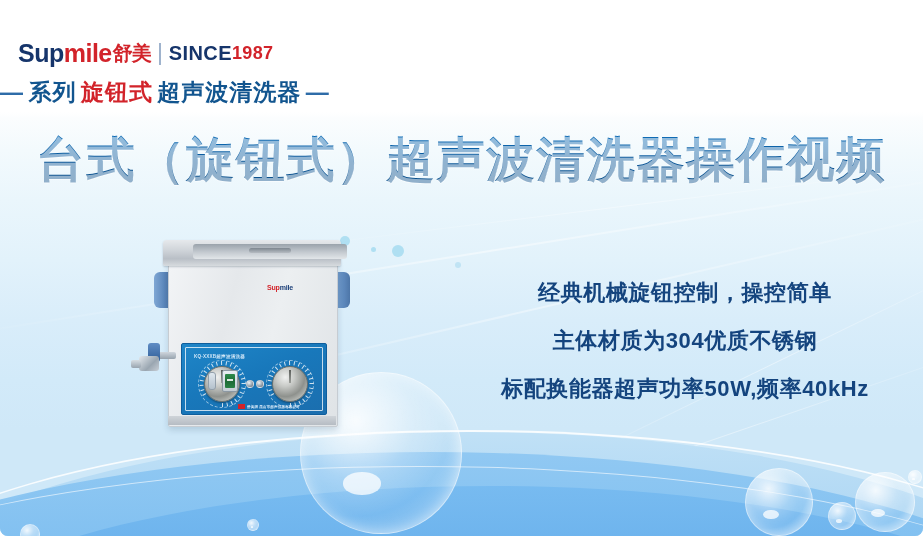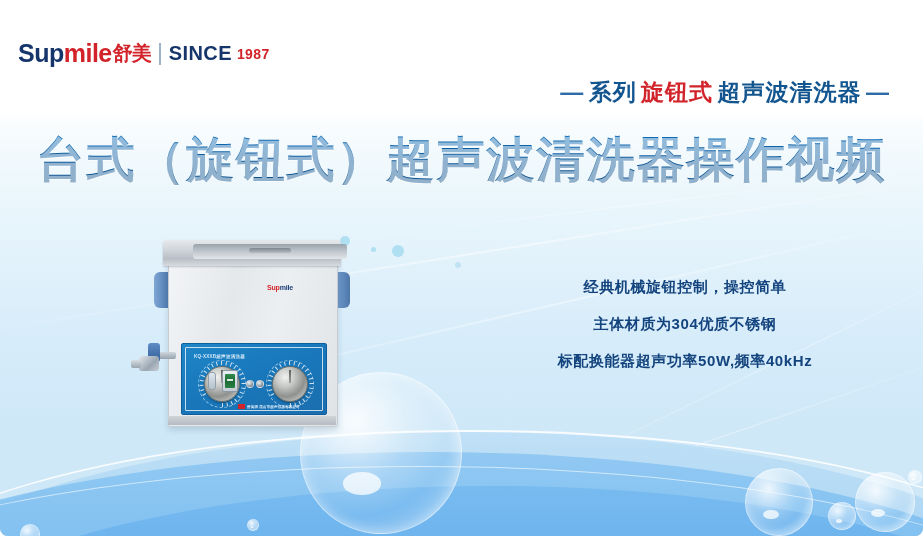--- a/index.html
+++ b/index.html
@@ -59,43 +59,43 @@
   .sp3{width:12px;height:12px;left:392px;top:245px;}
   .sp4{width:6px;height:6px;left:455px;top:262px;background:rgba(140,205,235,.38);}
 
   
   #logo{position:absolute;left:18px;top:39px;display:flex;align-items:center;white-space:nowrap;}
   .lg-sup{font-size:25px;font-weight:700;color:#16356b;letter-spacing:-.5px;}
   .lg-mile{font-size:25px;font-weight:700;color:#d2232a;letter-spacing:-.5px;}
   .lg-cn{font-size:20px;font-weight:700;color:#d2232a;margin-left:1px;letter-spacing:-1px;}
   .lg-div{width:2px;height:22px;background:#9fb3cd;margin:0 8px;}
   .lg-since{font-size:20px;font-weight:700;color:#16356b;letter-spacing:.4px;}
-  .lg-year{font-size:14px;font-weight:700;color:#d2232a;letter-spacing:.4px;margin-left:5px;}
-
-  
-  #subtitle{position:absolute;top:77px;left:0;width:890px;text-align:right;white-space:nowrap;}
+  .lg-year{font-size:18px;font-weight:700;color:#d2232a;letter-spacing:.4px;}
+
+  
+  #subtitle{position:absolute;top:77px;left:0;width:890px;text-align:left;white-space:nowrap;}
   #subtitle span{font-size:23px;font-weight:700;letter-spacing:1px;}
   .st-dash{color:#2e6ca8;font-weight:400;font-size:22px;}
   .st-blue{color:#12558f;}
   .st-red{color:#d2232a;}
 
   
   #title{position:absolute;top:128px;left:0;width:923px;text-align:center;white-space:nowrap;
     font-size:48px;font-weight:700;letter-spacing:2px;
     color:#0b5a9e;
     background:linear-gradient(to bottom,#1173bf 0%,#0a5596 55%,#0d4e86 100%);
     -webkit-background-clip:text;background-clip:text;-webkit-text-fill-color:transparent;
     text-shadow:0 1px 0 rgba(255,255,255,.55);}
 
   
   #right-col{position:absolute;left:470px;top:248px;width:430px;text-align:center;}
   #feature-head{font-size:22px;font-weight:700;letter-spacing:1px;white-space:nowrap;}
   #feature-head .fh-blue{color:#14447e;}
   #feature-head .fh-red{color:#d2232a;}
-  .feat-line{font-size:15px;font-weight:700;color:#14447e;white-space:nowrap;margin-top:18px;letter-spacing:.6px;}
+  .feat-line{font-size:22px;font-weight:700;color:#14447e;white-space:nowrap;margin-top:18px;letter-spacing:.6px;}
   .feat-line.l1{margin-top:30px;}
 
   
   #product{position:absolute;left:145px;top:240px;width:212px;height:190px;}
   
   .rim{position:absolute;left:18px;top:0;width:178px;height:26px;
        background:linear-gradient(to bottom,#e6e9ec 0%,#cfd4d9 40%,#b9bfc6 72%,#d7dbdf 100%);
        border-radius:4px 4px 2px 2px;box-shadow:0 1px 2px rgba(40,60,80,.25);}
   .rim-inner{position:absolute;left:30px;top:4px;width:154px;height:15px;
        background:linear-gradient(to bottom,#9aa3ab 0%,#c4cad0 55%,#e2e6e9 100%);border-radius:3px;}

